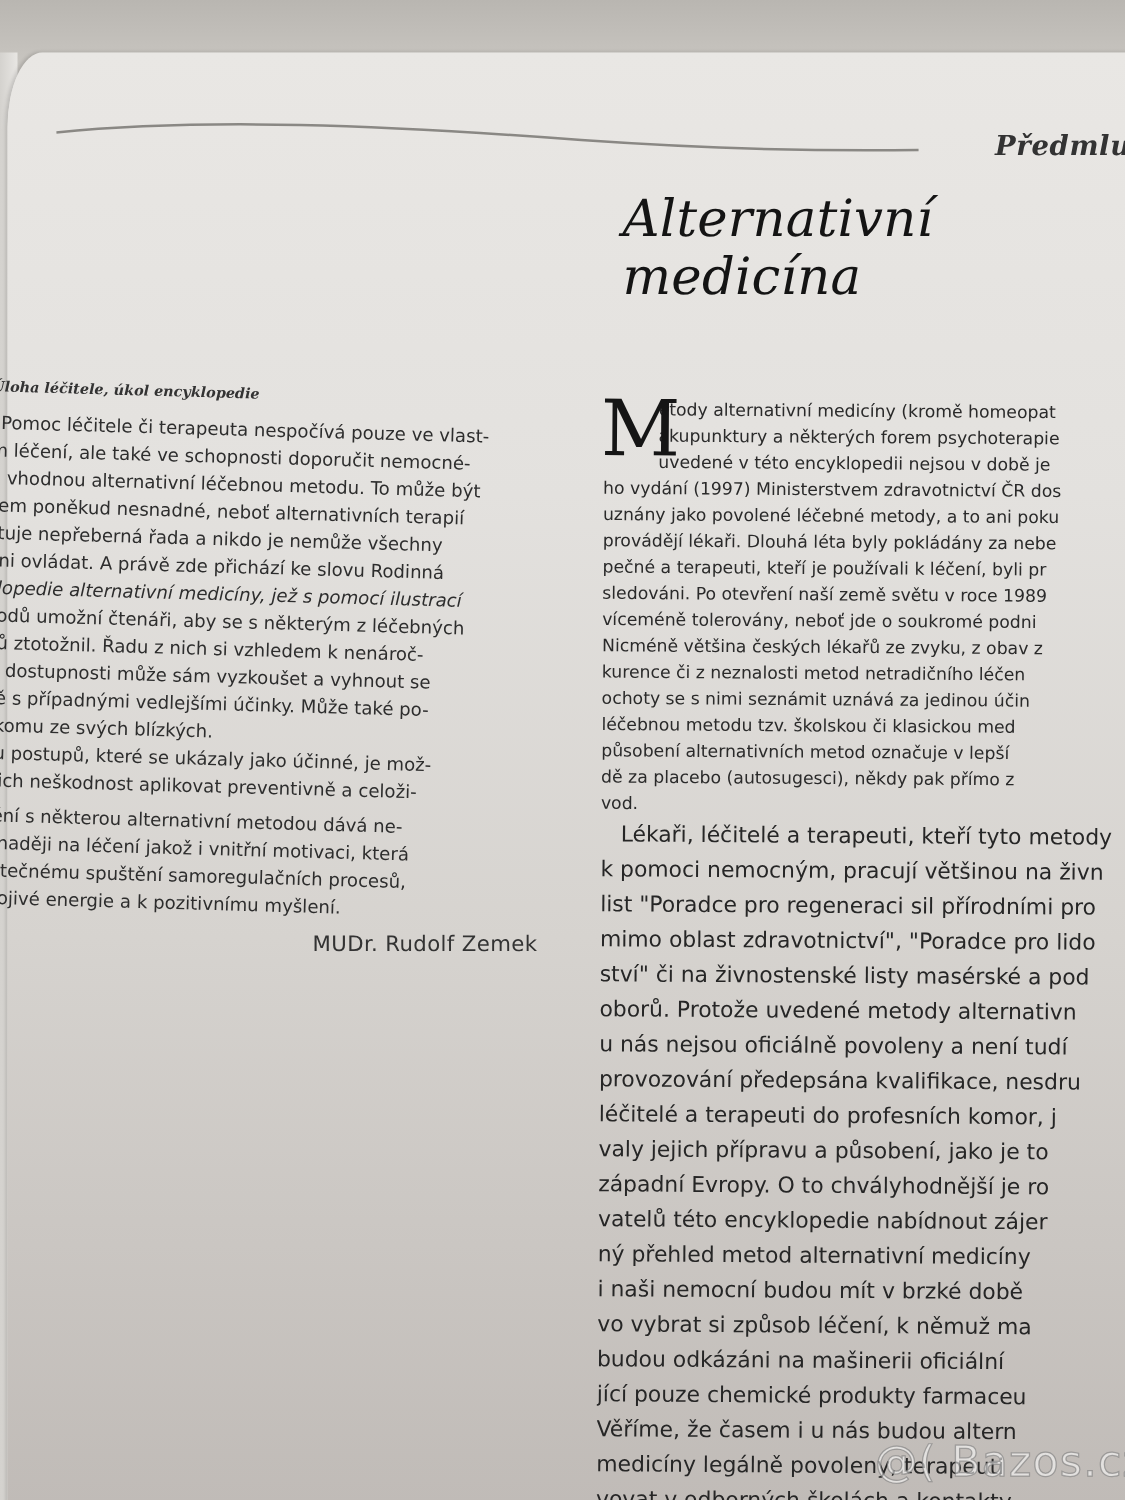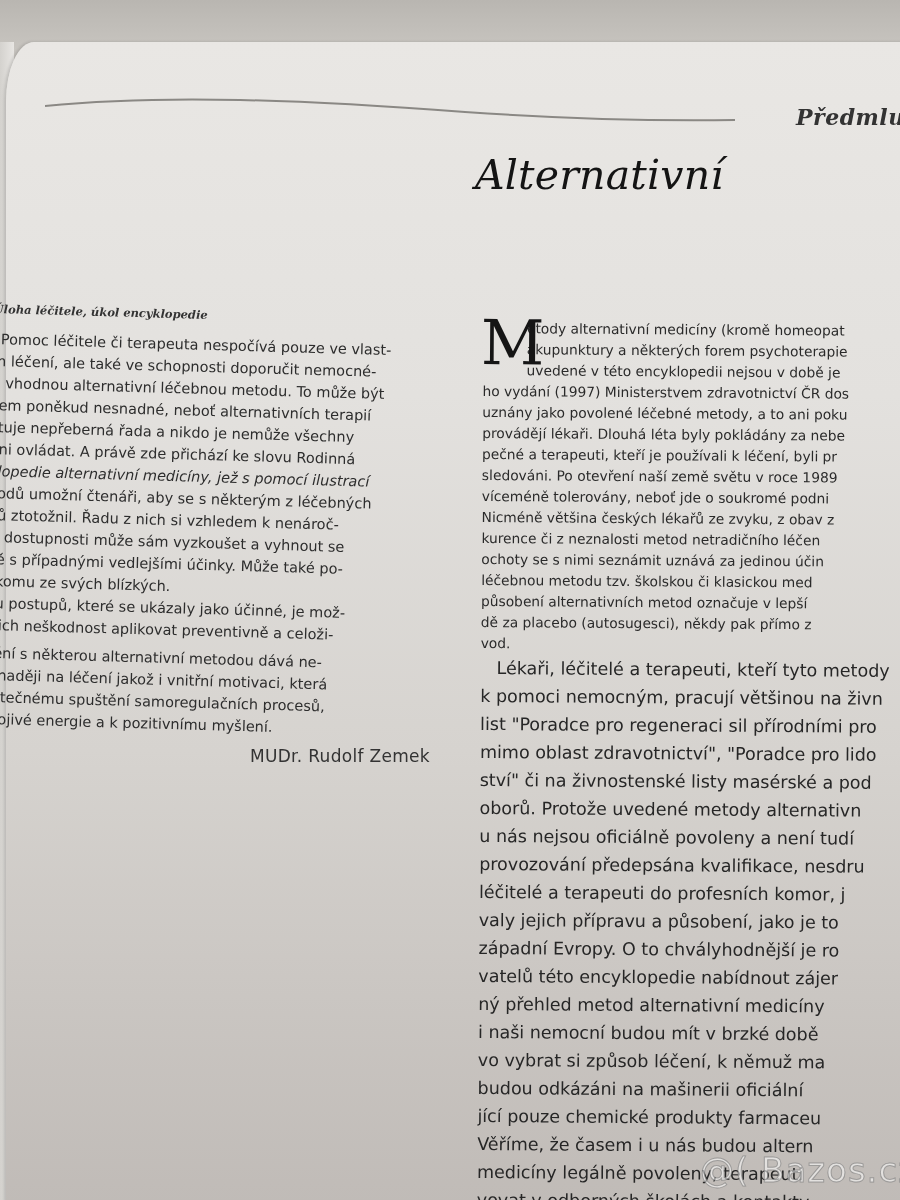--- a/index.html
+++ b/index.html
@@ -29,21 +29,21 @@
     position:absolute; left:748px; top:104px;
     font-family:"DejaVu Serif", serif; font-size:22px; font-weight:bold;
     color:#333; letter-spacing:0.5px; font-style:italic;margin-left:48px;
   }
   .title {
     position:absolute; left:475px; top:152px;
     font-family:"DejaVu Serif", serif; font-style:italic;
     font-size:41px; line-height:46px; color:#141414;
     white-space:nowrap; letter-spacing:0.2px;
   }
-  .title div { display:block; }
+  .title div { display:block;margin-left:23px; }
   .left-col {
     position:absolute; left:-6px; top:298px; width:462px;
     color:#2d2d2d; font-size:14.5px; line-height:22px;
     transform:rotate(1.6deg); transform-origin:0 0;
   }
   .left-col .subhead {
     font-family:"DejaVu Serif", serif; font-style:italic; font-weight:bold;
     font-size:11.5px; color:#333; margin-bottom:8px; white-space:nowrap;
   }
   .left-col .line { white-space:nowrap; overflow:hidden; text-align:left; }
@@ -83,20 +83,21 @@
 <div class="page"></div>
 
 <svg class="header-rule" viewBox="0 0 690 30" preserveAspectRatio="none">
   <path d="M0,10 C120,-2 260,4 420,16 C520,23 620,25 690,24" stroke="#8a8884" stroke-width="2" fill="none"></path>
 </svg>
 
 <div class="running-head">Předmluva</div>
 
 <div class="title">
   <div>Alternativní</div>
+  <div>medicína</div>
 </div>
 
 <div class="left-col">
   <div class="subhead">Úloha léčitele, úkol encyklopedie</div>
   <div class="line" style="padding-left:8px">Pomoc léčitele či terapeuta nespočívá pouze ve vlast-</div>
   <div class="line">m léčení, ale také ve schopnosti doporučit nemocné-</div>
   <div class="line">u vhodnou alternativní léčebnou metodu. To může být</div>
   <div class="line">sem poněkud nesnadné, neboť alternativních terapií</div>
   <div class="line">stuje nepřeberná řada a nikdo je nemůže všechny</div>
   <div class="line">ani ovládat. A právě zde přichází ke slovu Rodinná</div>

